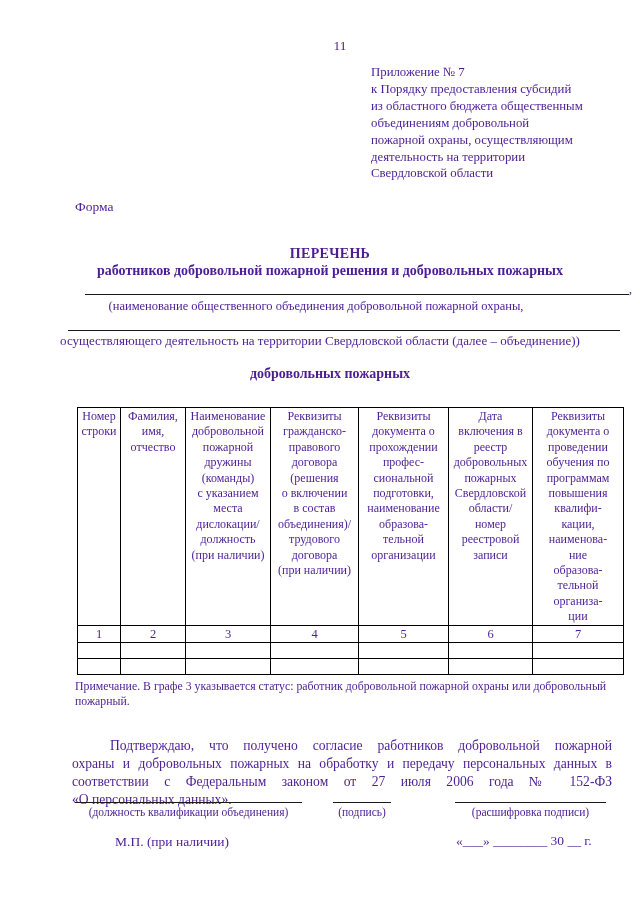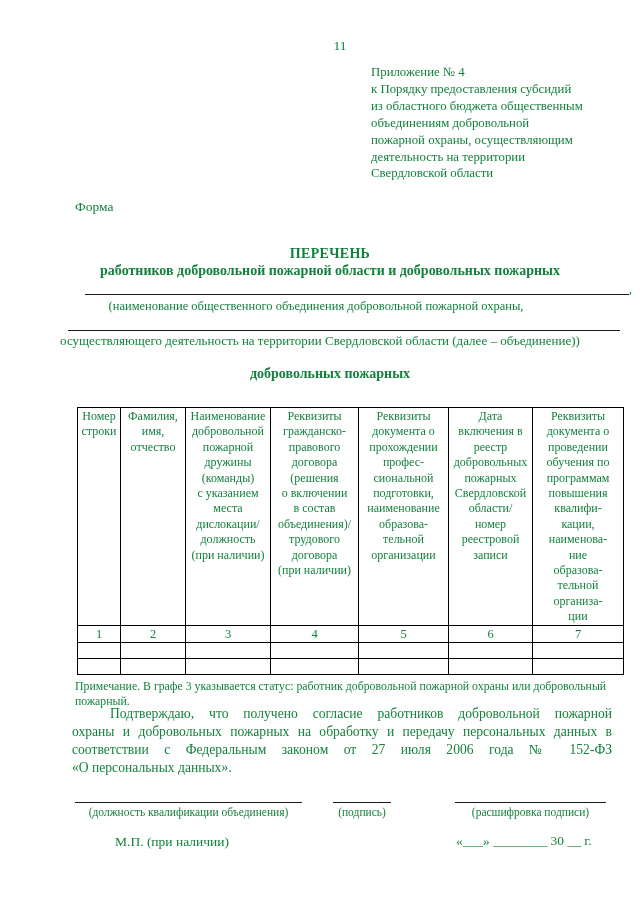--- a/index.html
+++ b/index.html
@@ -2,21 +2,21 @@
 <html><head>
 <meta charset="utf-8">
 <style>
   html,body{margin:0;padding:0;background:#e8e8e8;}
   .page{
     position:relative;
     width:640px;height:905px;
     margin:0 auto;
     background:#ffffff;
     font-family:"Liberation Serif", serif;
-    color:#15803d;
+    color:#4c1d95;
     overflow:hidden;
   }
   .abs{position:absolute;}
   .pre{white-space:pre-line;}
   .page-number{top:38px;left:40px;right:0;font-size:13.5px;text-align:center;}
   .appendix{top:64px;left:371px;width:248px;font-size:12.8px;line-height:16.9px;}
   .forma{top:199px;left:75px;font-size:13.5px;}
   .t-line1{top:246px;left:20px;right:0;font-size:14px;font-weight:bold;text-align:center;letter-spacing:.3px;}
   .t-line2{top:263px;left:20px;right:0;font-size:14px;font-weight:bold;text-align:center;}
   .fillrow1{top:282px;left:85px;width:547px;display:flex;align-items:flex-end;}
@@ -39,52 +39,52 @@
     padding:1px 1px 0 1px;
     overflow:hidden;
   }
   tr.hdr td{height:213px;}
   tr.nums td{height:15px;font-size:12.5px;line-height:15px;}
   tr.blank td{height:14px;}
 
   .note{top:679px;left:75px;width:545px;font-size:11.8px;}
   .para{top:705px;left:72px;width:540px;font-size:13.6px;line-height:17.9px;}
   .para .just{text-align:justify;text-align-last:justify;}
-  .para .indent{padding-left:38px;}
+  .para .indent{padding-left:38px;margin-top:32px;}
 
   .sig-rule{height:12px;border-bottom:1px solid #1b1b1b;}
   .sig1{top:790px;left:75px;width:227px;}
   .sig2{top:790px;left:333px;width:58px;}
   .sig3{top:790px;left:455px;width:151px;}
   .sigcap{font-size:11.5px;text-align:center;}
   .sigcap1{top:806px;left:75px;width:227px;}
   .sigcap2{top:806px;left:323px;width:78px;}
   .sigcap3{top:806px;left:448px;width:165px;}
   .stamp{top:834px;left:115px;font-size:13.5px;}
   .date{top:833px;left:456px;font-size:13.5px;}
 </style>
 </head>
 <body>
 
 <div class="page">
 
   <div class="abs page-number">11</div>
 
-  <div class="abs appendix pre">Приложение № 4
+  <div class="abs appendix pre">Приложение № 7
 к Порядку предоставления субсидий
 из областного бюджета общественным
 объединениям добровольной
 пожарной охраны, осуществляющим
 деятельность на территории
 Свердловской области</div>
 
   <div class="abs forma">Форма</div>
 
   <div class="abs t-line1">ПЕРЕЧЕНЬ</div>
-  <div class="abs t-line2">работников добровольной пожарной области и добровольных пожарных</div>
+  <div class="abs t-line2">работников добровольной пожарной решения и добровольных пожарных</div>
 
   <div class="abs fillrow1">
     <div class="rule"></div>
     <span class="comma">,</span>
   </div>
   <div class="abs cap1">(наименование общественного объединения добровольной пожарной охраны,</div>
 
   <div class="abs rule2"></div>
   <div class="abs cap2">осуществляющего деятельность на территории Свердловской области (далее – объединение))</div>
 

